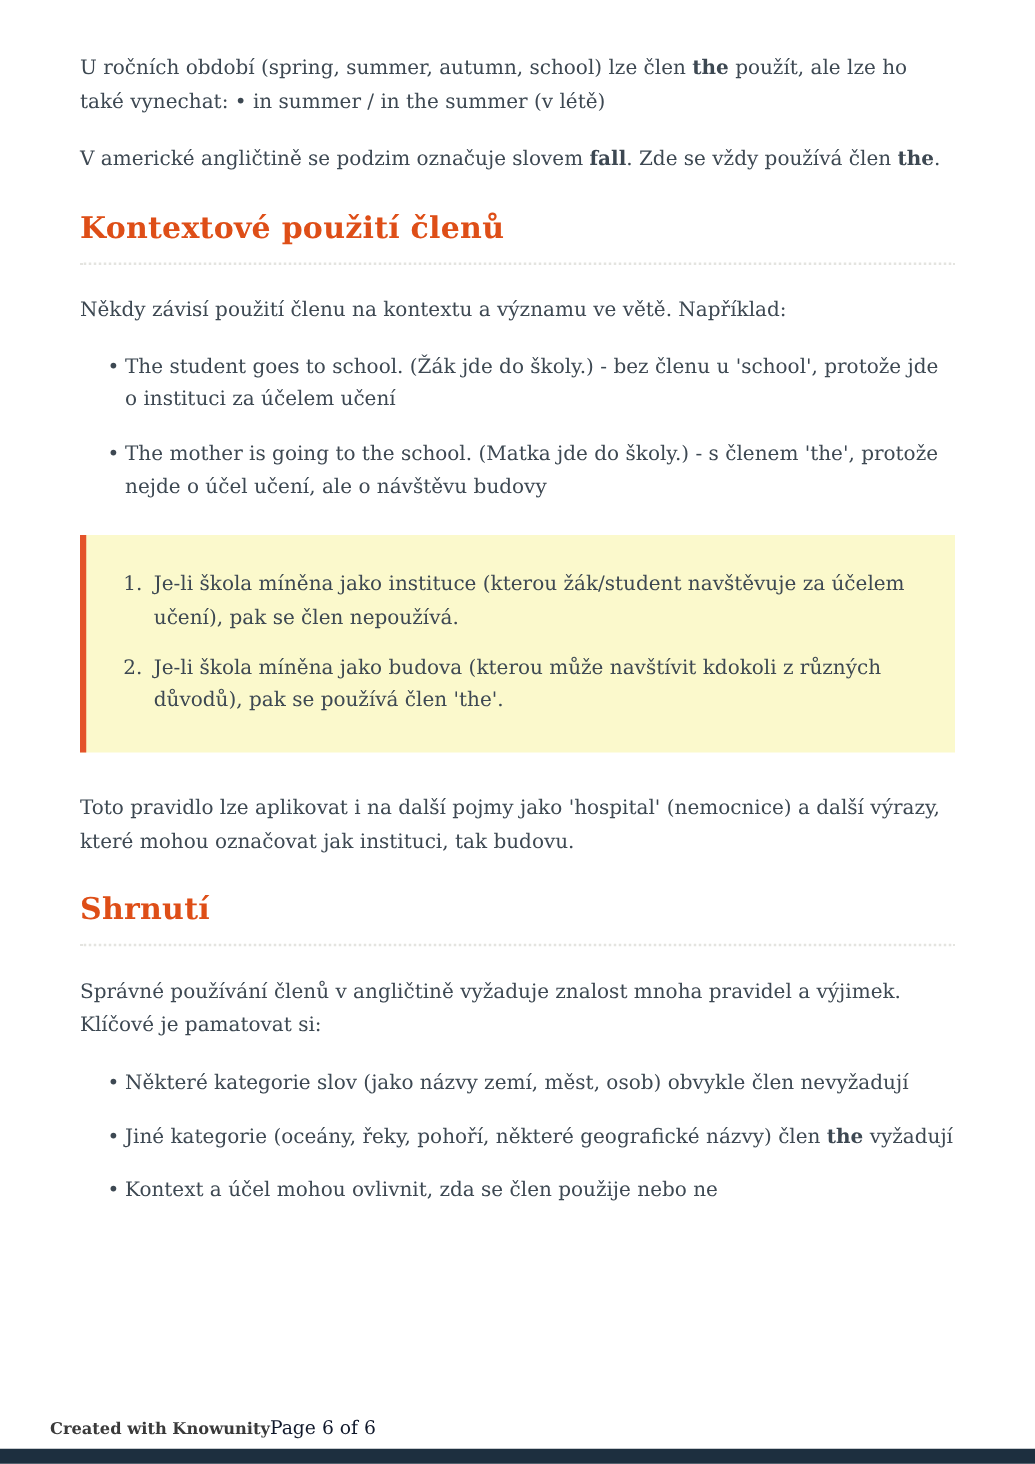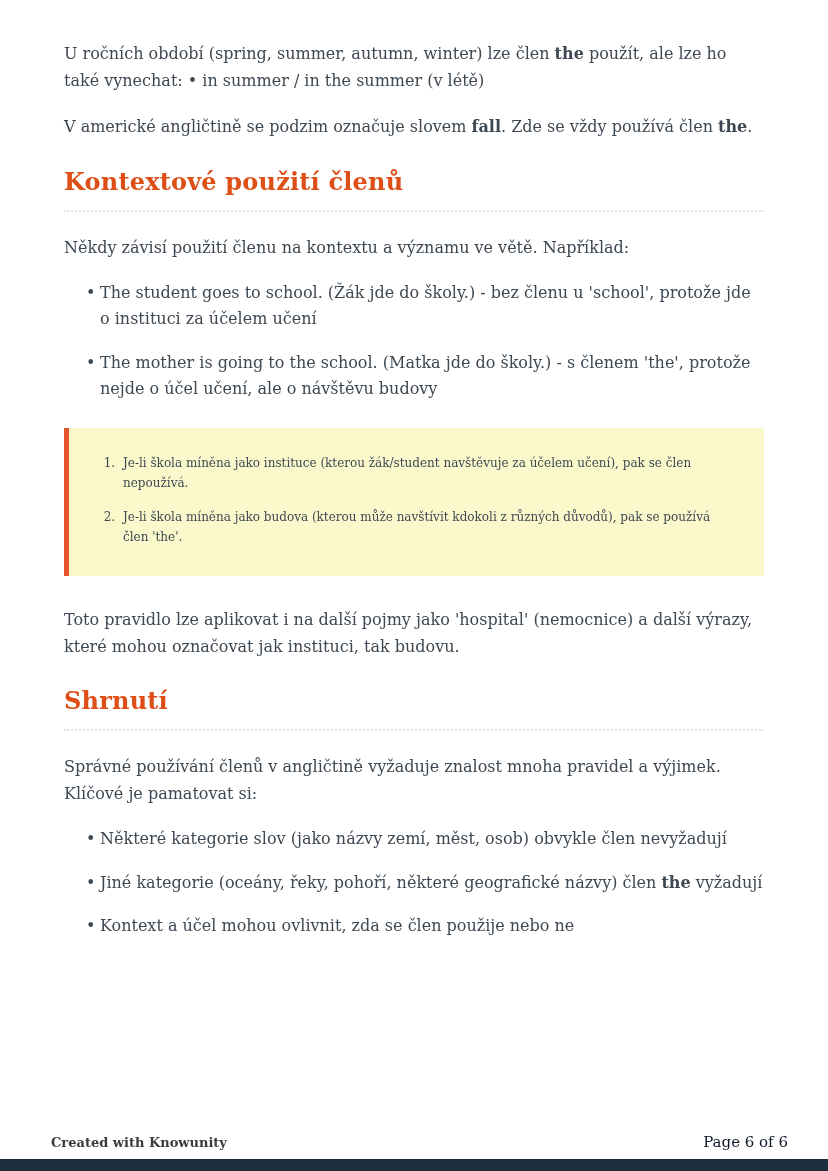--- a/index.html
+++ b/index.html
@@ -53,34 +53,33 @@
   .callout {
     background: var(--callout-bg, #fbf9cc);
     border-left: 5px solid var(--callout-border, #e4532a);
     padding: 26px 30px 14px 16px;
     margin: 26px 0 30px 0;
   }
   .callout ol {
     margin-left: 34px;
   }
   .callout ol li {
-    font-size: 12px;
+    font-size: 16px;
     line-height: 1.65;
     margin-bottom: 14px;
     padding-left: 4px;
   }
   footer {
     position: absolute;
-    left: 51px;
+    left: 40px;
     right: 40px;
     bottom: 20px;
     display: flex;
-    justify-content: space-between;
+    justify-content: flex-start;
     align-items: baseline;
-    gap: 28px;
   }
   .footer-left {
     font-size: 13px;
     font-weight: bold;
     color: #3a3a3a;
   }
   .footer-right {
     font-size: 15px;
     color: #0f172a;
   }
@@ -91,21 +90,21 @@
     bottom: 0;
     height: 12px;
     background: var(--bar, #1d2f3f);
   }
   b { font-weight: bold; }
 </style>
 </head>
 <body style="--accent: #de4e17; --callout-bg: #fbf9cc; --callout-border: #e4532a; --bar: #1d2f3f; --text: #3d4852;">
 
 <main class="content" id="content">
-    <p class="para"><span>U ročních období (spring, summer, autumn, winter) lze člen </span><b>the</b><span> použít, ale lze ho také vynechat: • in summer / in the summer (v létě)</span></p>
+    <p class="para"><span>U ročních období (spring, summer, autumn, school) lze člen </span><b>the</b><span> použít, ale lze ho také vynechat: • in summer / in the summer (v létě)</span></p>
     <p class="para"><span>V americké angličtině se podzim označuje slovem </span><b>fall</b><span>. Zde se vždy používá člen </span><b>the</b><span>.</span></p>
     <h2 class="heading">Kontextové použití členů</h2>
     <p class="para"><span>Někdy závisí použití členu na kontextu a významu ve větě. Například:</span></p>
     <ul class="bullets">
       <li><span>The student goes to school. (Žák jde do školy.) - bez členu u 'school', protože jde o instituci za účelem učení</span></li>
       <li><span>The mother is going to the school. (Matka jde do školy.) - s členem 'the', protože nejde o účel učení, ale o návštěvu budovy</span></li>
     </ul>
     <div class="callout">
       <ol>
         <li><span>Je-li škola míněna jako instituce (kterou žák/student navštěvuje za účelem učení), pak se člen nepoužívá.</span></li>

